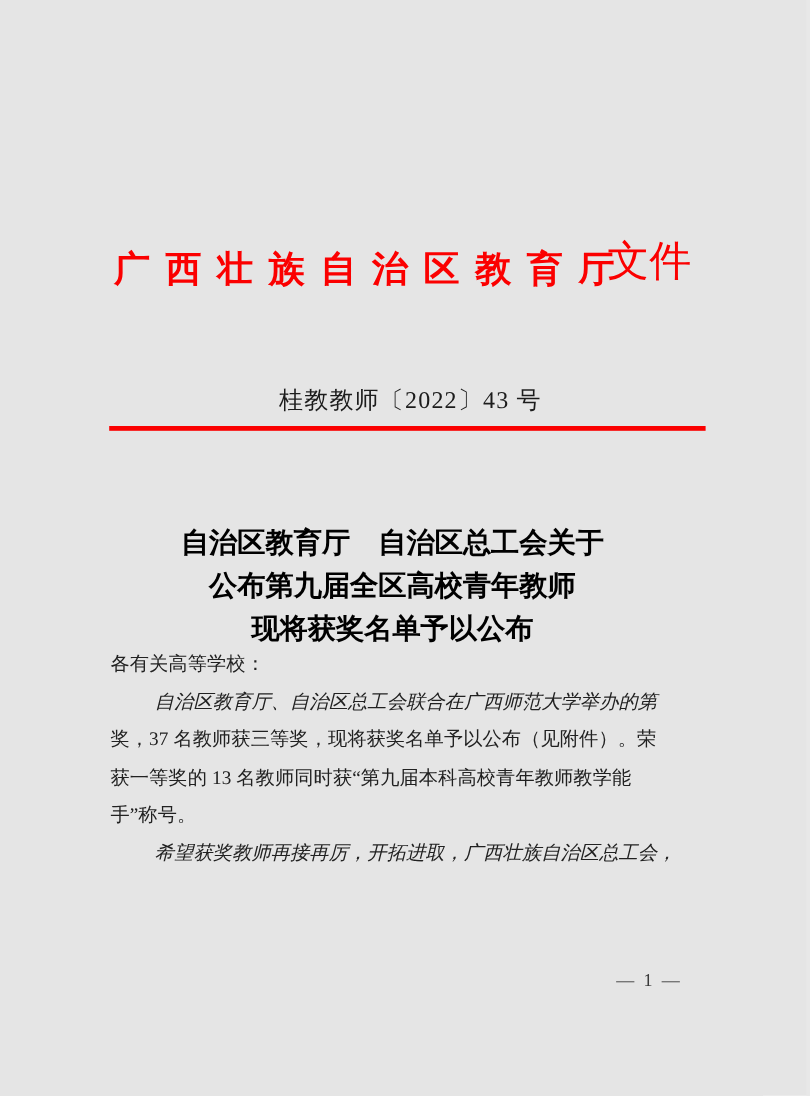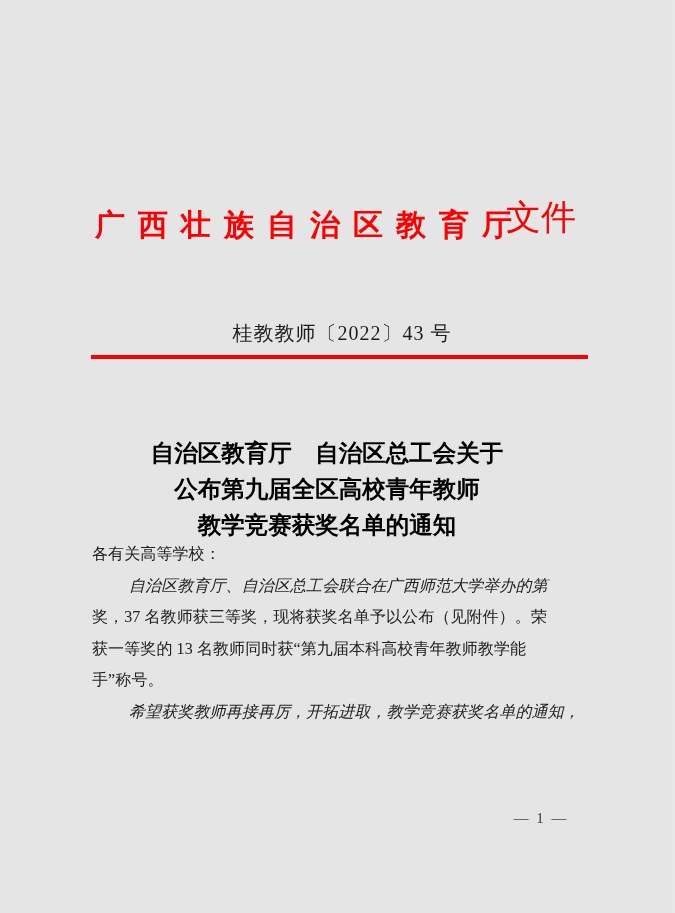--- a/index.html
+++ b/index.html
@@ -63,29 +63,29 @@
 
   <div class="doc-type">文件</div>
 
   <div class="doc-number">桂教教师〔2022〕43 号</div>
 
   <div class="red-line"></div>
 
   <div class="title-block">
     <div>自治区教育厅　自治区总工会关于</div>
     <div>公布第九届全区高校青年教师</div>
-    <div>教学竞赛获奖名单的通知</div>
+    <div>现将获奖名单予以公布</div>
   </div>
 
   <div class="body-block">
     <div class="body-line">各有关高等学校：</div>
     <div class="body-line indent">自治区教育厅、自治区总工会联合在广西师范大学举办的第</div>
     <div class="body-line">奖，37 名教师获三等奖，现将获奖名单予以公布（见附件）。荣</div>
     <div class="body-line">获一等奖的 13 名教师同时获“第九届本科高校青年教师教学能</div>
     <div class="body-line">手”称号。</div>
-    <div class="body-line indent">希望获奖教师再接再厉，开拓进取，教学竞赛获奖名单的通知，</div>
+    <div class="body-line indent">希望获奖教师再接再厉，开拓进取，广西壮族自治区总工会，</div>
   </div>
 
   <div class="page-number">— 1 —</div>
 
   <div class="page-edge"></div>
 
 </div>
 
 </body></html>

